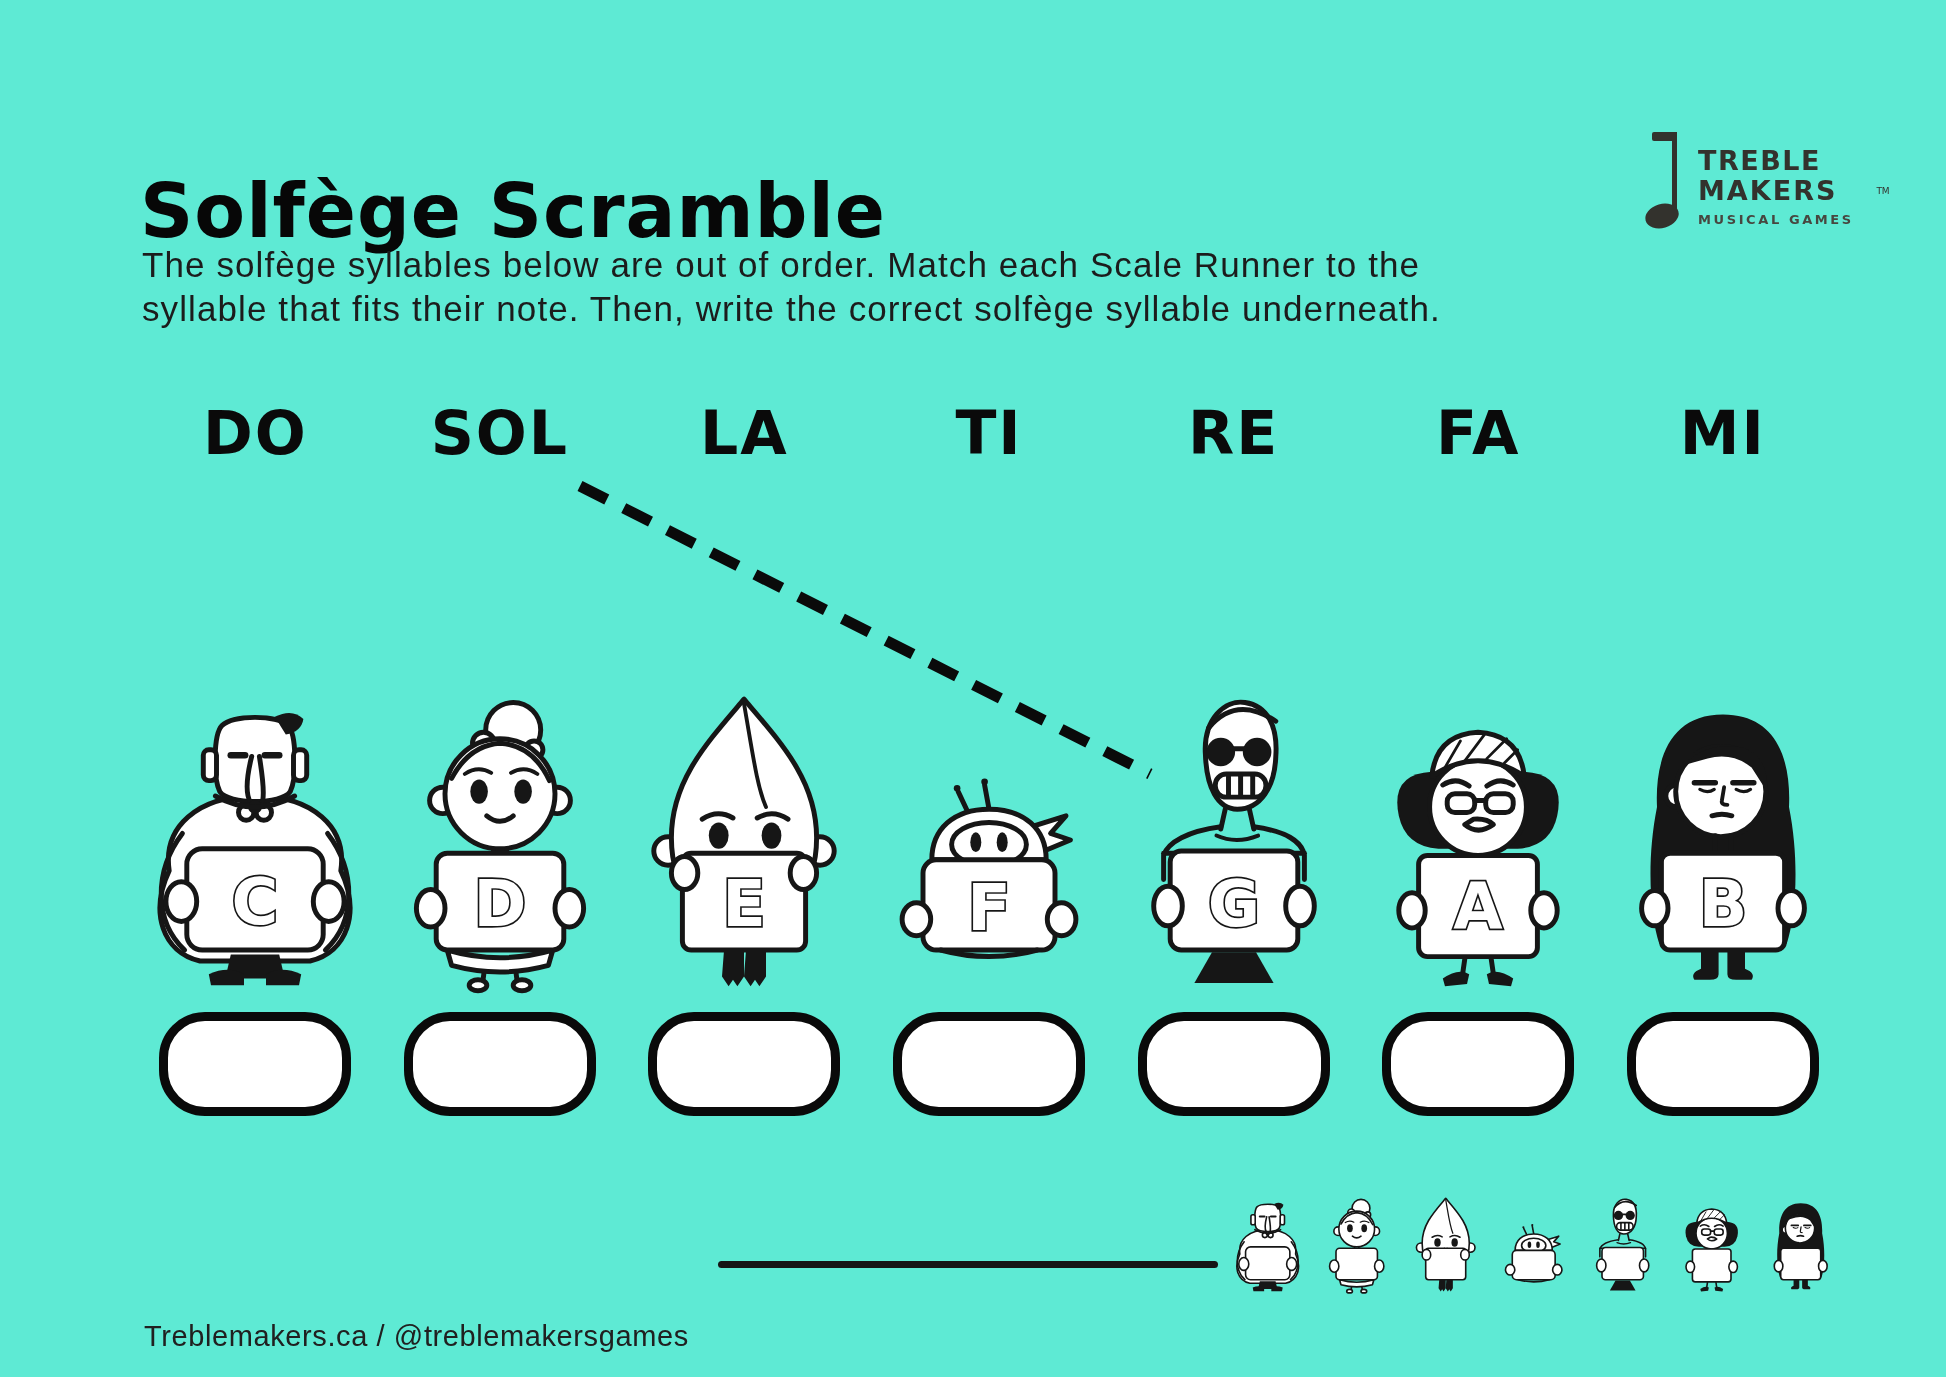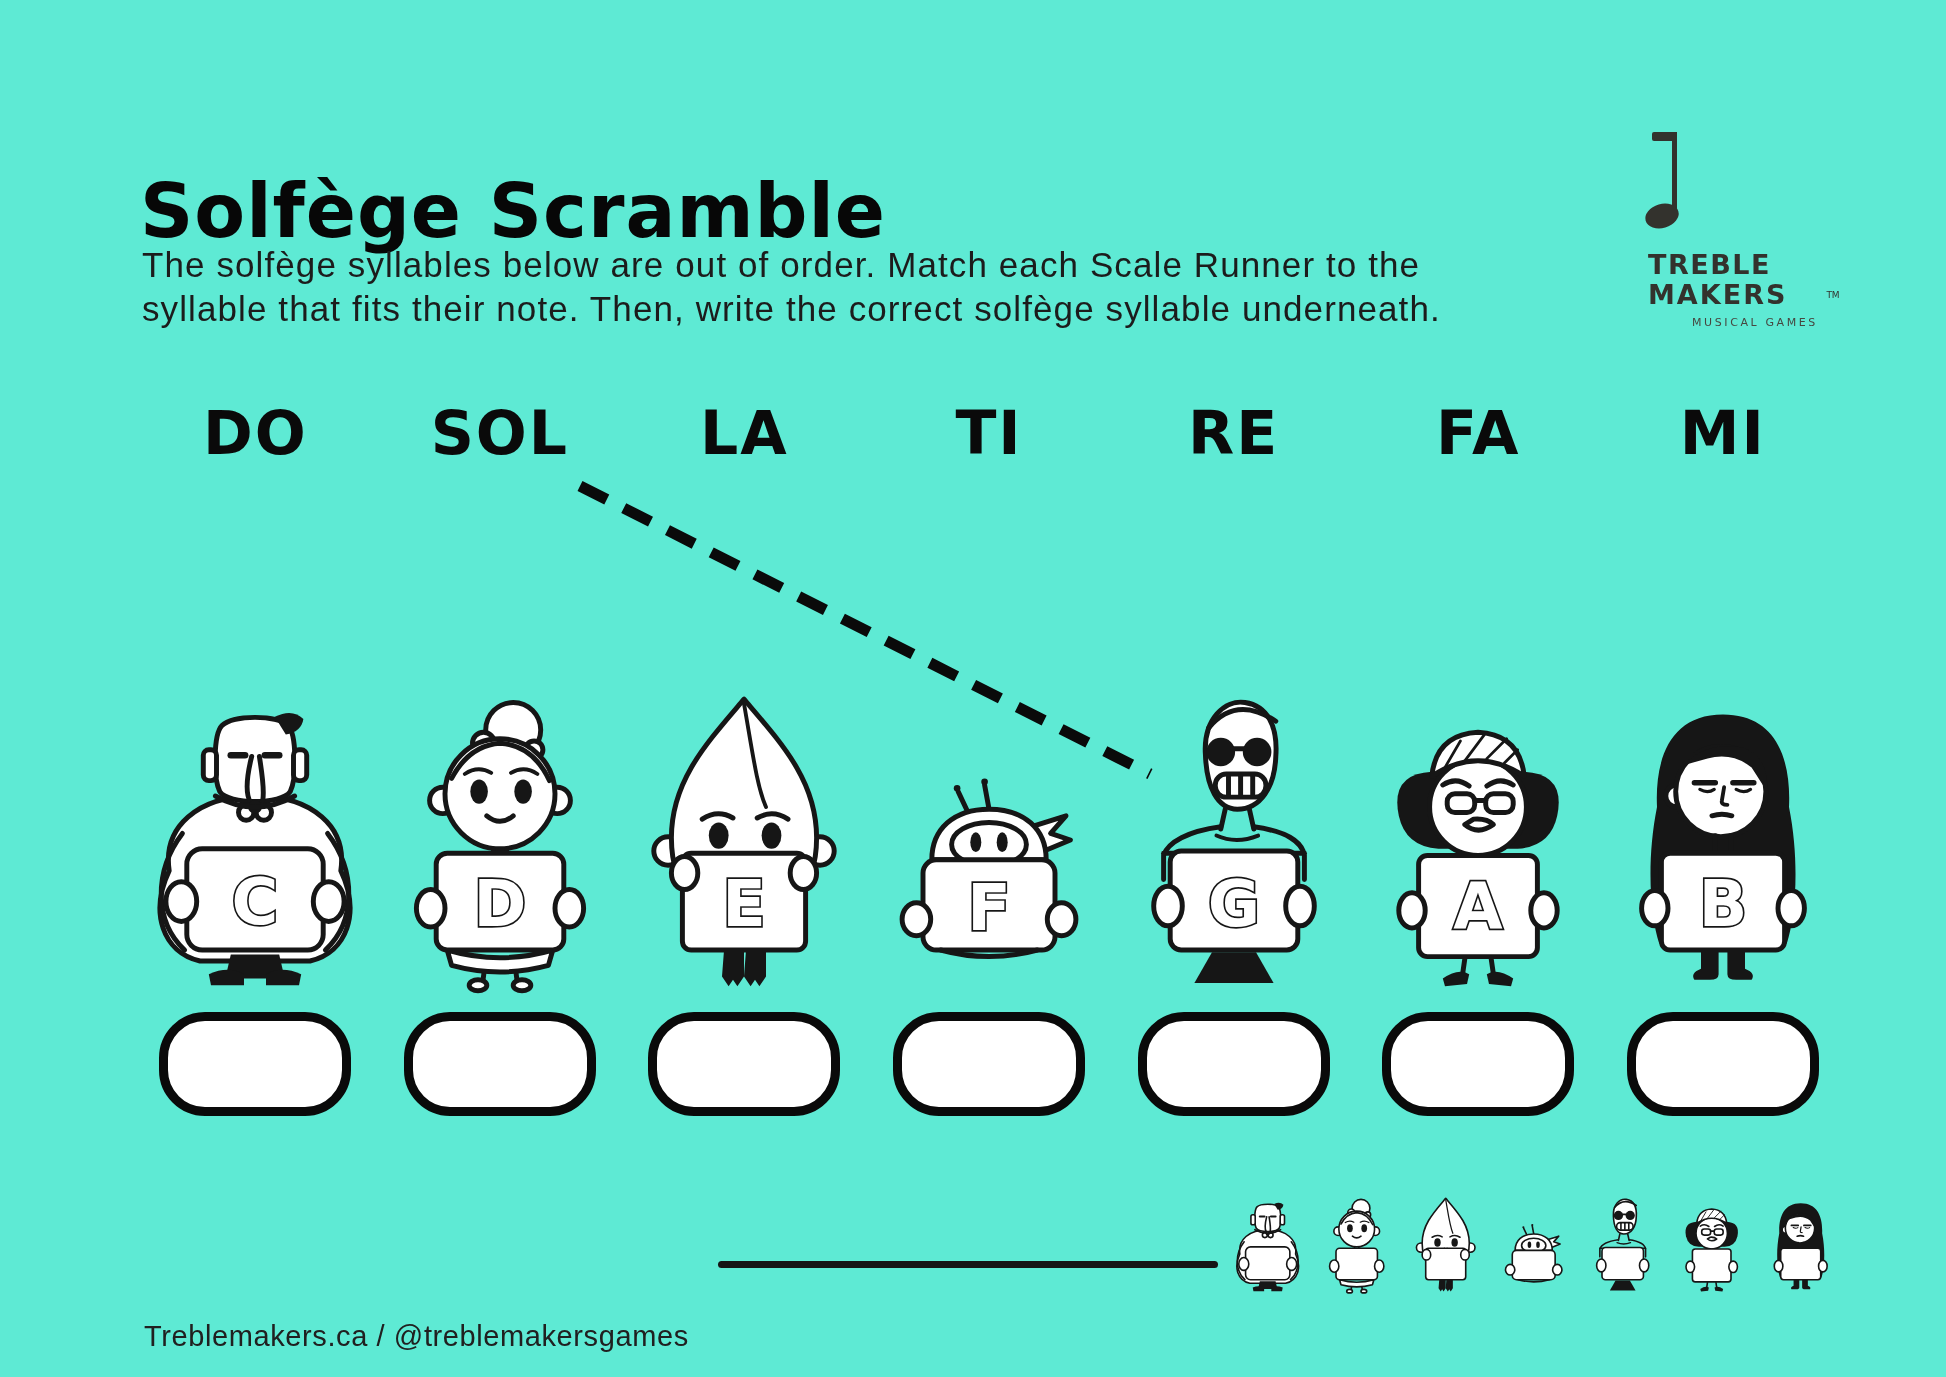--- a/index.html
+++ b/index.html
@@ -1,27 +1,27 @@
 <!DOCTYPE html>
 <html><head>
 <meta charset="utf-8">
 <style>
   html,body{margin:0;padding:0;background:#e8e8e8;}
   .page{position:relative;width:1946px;height:1377px;background:#5eead4;overflow:hidden;
         font-family:"Liberation Sans",sans-serif;color:#161616;}
   
   .title{position:absolute;left:140px;top:118px;font-family:"DejaVu Sans",sans-serif;
          font-weight:bold;font-size:74px;letter-spacing:1px;color:#070707;}
-  .logo{position:absolute;left:1642px;top:130px;display:flex;align-items:flex-start;color:#33322d;flex-direction:column;}
+  .logo{position:absolute;left:1642px;top:130px;display:flex;align-items:flex-start;color:#33322d;}
   .logo .note{width:50px;height:104px;flex:0 0 auto;}
   .logo .stack{margin-left:6px;margin-top:16px;font-family:"DejaVu Sans",sans-serif;}
   .logo .l1{font-size:27px;font-weight:bold;letter-spacing:1.5px;line-height:29px;}
   .logo .l2{font-size:27px;font-weight:bold;letter-spacing:2px;line-height:31px;}
   .logo .tm{font-size:9px;font-weight:normal;vertical-align:6px;letter-spacing:0;margin-left:39px;}
-  .logo .tag{font-size:11px;font-weight:normal;letter-spacing:2.6px;color:#474740;margin-top:5px;margin-left:44px;}
+  .logo .tag{font-size:13px;font-weight:bold;letter-spacing:2.6px;color:#474740;margin-top:5px;}
   
   .instructions{position:absolute;left:142px;top:243px;font-size:35px;line-height:44px;
                 letter-spacing:1.1px;color:#1c1c1c;}
   
   .row7{position:absolute;left:133px;width:1712px;display:flex;}
   .col{flex:1 1 0;display:flex;justify-content:center;align-items:flex-end;}
   .syllable-row{top:398px;}
   .syllable{font-family:"DejaVu Sans",sans-serif;font-weight:bold;font-size:60px;
             letter-spacing:2px;color:#0a0a0a;align-self:flex-start;}
   .char-row{top:682px;height:312px;}

